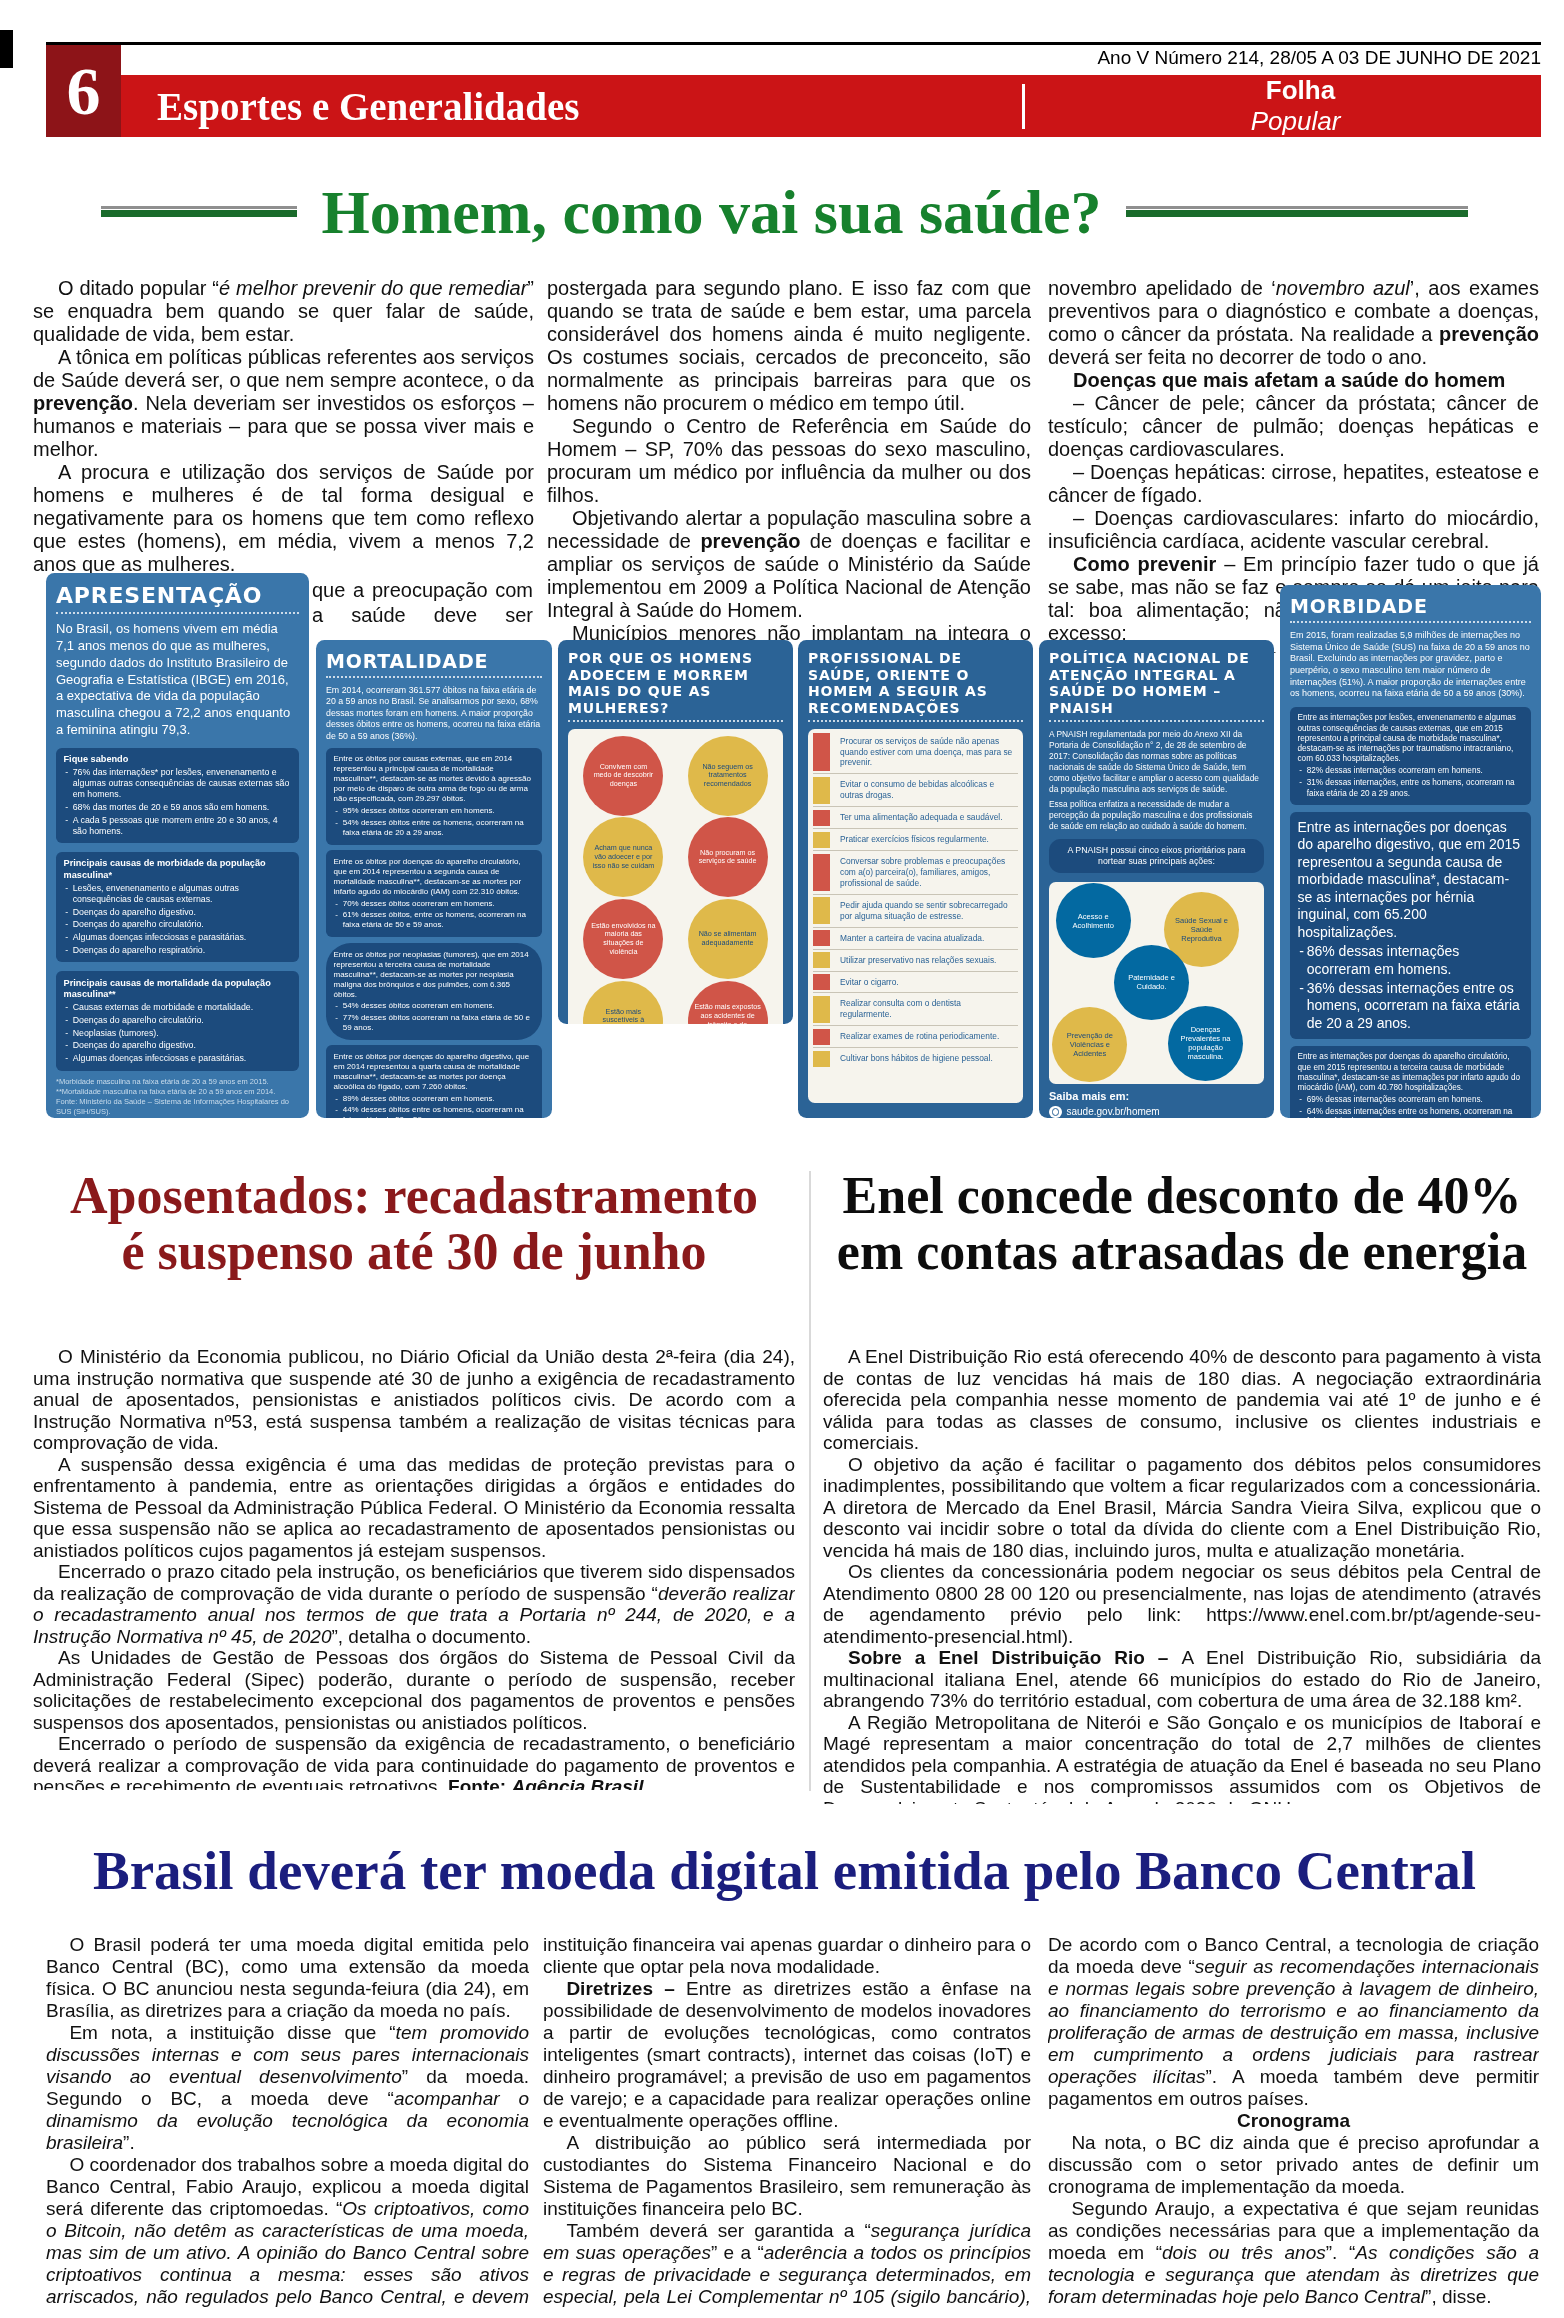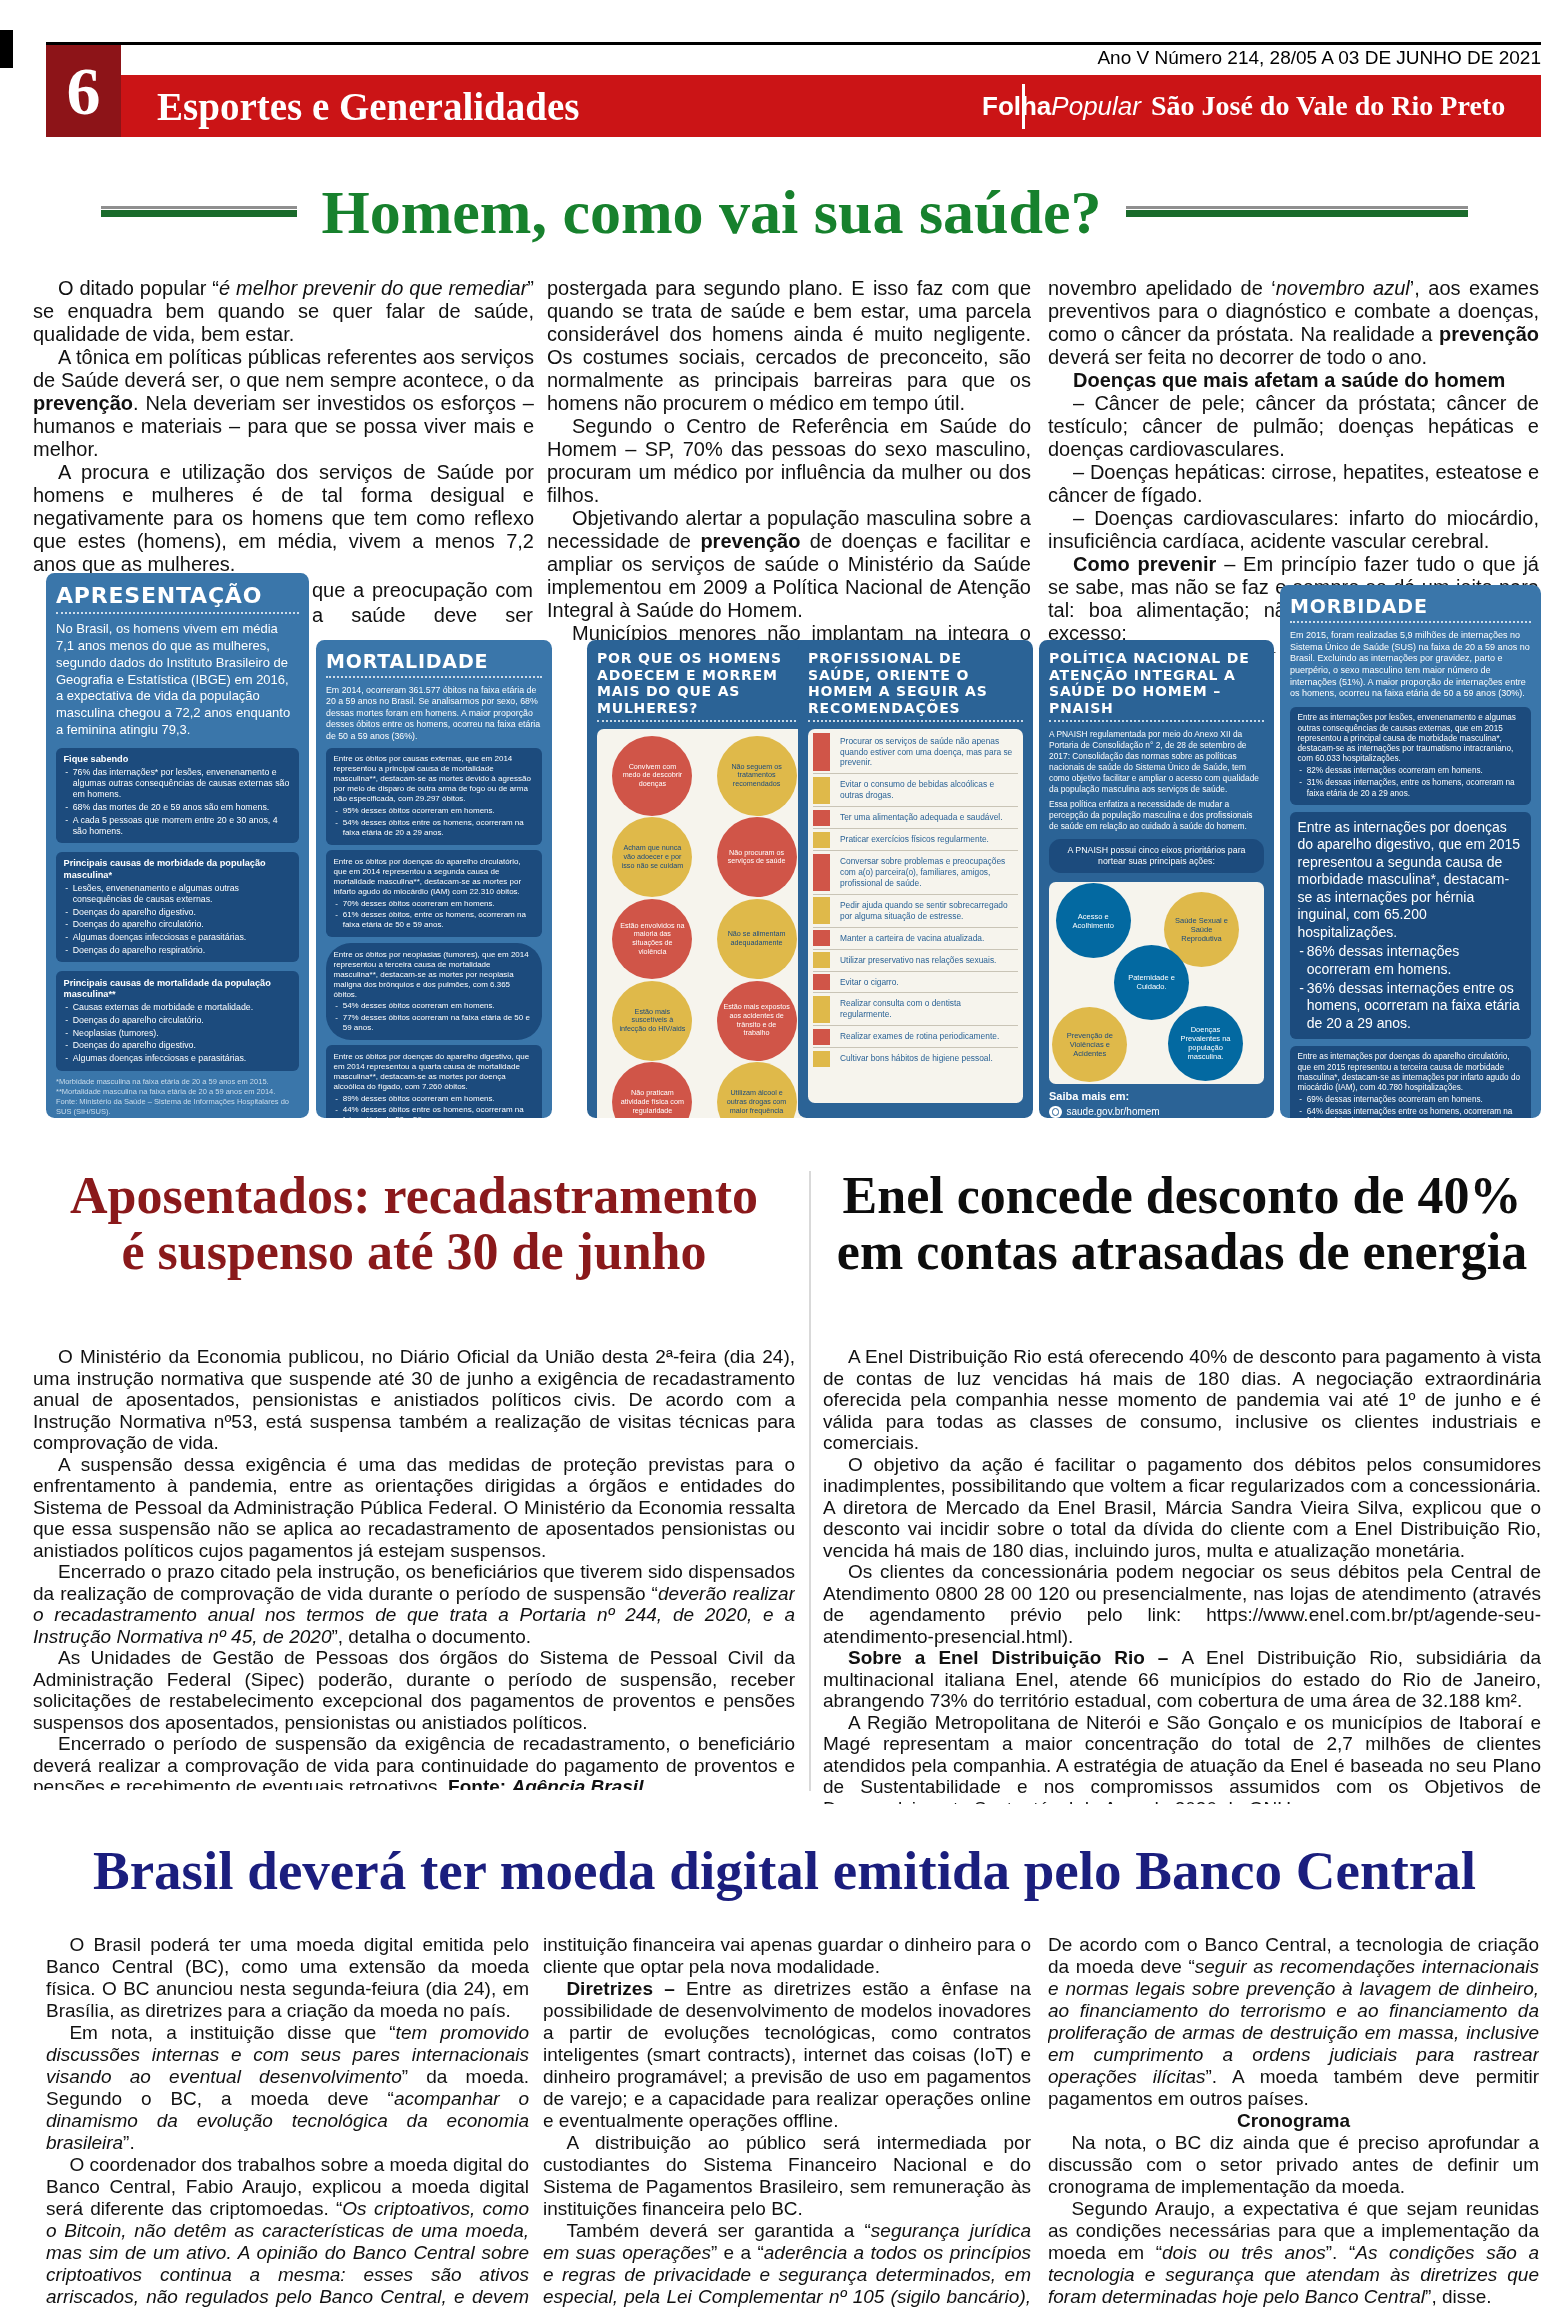--- a/index.html
+++ b/index.html
@@ -12,22 +12,22 @@
   .left-tab{left:0;top:30px;width:13.4px;height:38px;background:#000;}
   .edition{left:752px;top:45px;width:789px;height:25px;font-size:19px;line-height:25px;
            text-align:right;color:#000;}
   .red-bar{left:46px;top:75px;width:1495px;height:62px;background:#cb1416;}
   .pagenum-box{left:46px;top:45px;width:75px;height:92px;background:#8d1418;
                display:flex;align-items:center;justify-content:center;}
   .pagenum-box span{font-family:"Liberation Serif",serif;font-weight:bold;font-size:68px;color:#fff;}
   .section-title{left:157px;top:80px;width:835px;height:53px;font-family:"Liberation Serif",serif;
                  font-weight:bold;font-size:39px;line-height:53px;color:#fff;white-space:nowrap;}
   .bar-divider{left:1022px;top:84px;width:2.5px;height:45px;background:#fff;}
-  .brand{left:982px;top:75px;width:501px;height:62px;display:flex;align-items:center;
-         white-space:nowrap;color:#fff;}
+  .brand{left:1050px;top:75px;width:501px;height:62px;display:flex;align-items:center;
+         white-space:nowrap;color:#fff;flex-direction:column;}
   .brand .b1{font-weight:bold;font-size:26px;}
   .brand .b2{font-style:italic;font-size:26px;margin-right:10px;}
   .brand .b3{font-family:"Liberation Serif",serif;font-weight:bold;font-size:28px;}
 
   
   .main-head-row{left:33px;top:173px;width:1503px;height:77px;display:flex;align-items:center;
                  justify-content:center;gap:24px;}
   .green-rule{height:11px;background:linear-gradient(to bottom,#8f8f8f 0px,#8f8f8f 2.5px,#ffffff 2.5px,#ffffff 4.2px,#1a6b2b 4.2px,#1a6b2b 11px);}
   .gr-l{width:196px;} .gr-r{width:342px;}
   .main-headline{font-family:"Liberation Serif",serif;font-weight:bold;font-size:62px;
@@ -214,21 +214,21 @@
     <div class="dk-block" style="font-size:8px;margin-top:5.8px;">
       <div>Entre os óbitos por doenças do aparelho digestivo, que em 2014 representou a quarta causa de mortalidade masculina**, destacam-se as mortes por doença alcoólica do fígado, com 7.260 óbitos.</div>
       <div>
           <div class="bullet">89% desses óbitos ocorreram em homens.</div>
           <div class="bullet">44% desses óbitos entre os homens, ocorreram na faixa etária de 50 e 59 anos.</div>
         </div>
     </div>
 
   </div>
 
-  <div class="abs panel panel-md" style="left:558px;top:640px;width:235px;height:478px;margin-left:29px;">
+  <div class="abs panel panel-md" style="left:558px;top:640px;width:235px;height:384px;">
     <div class="ig-title small">POR QUE OS HOMENS ADOECEM E MORREM MAIS DO QUE AS MULHERES?</div>
     <div class="white-area porque-grid" style="height:396px;overflow:hidden;">
         <div class="circle">Convivem com medo de descobrir doenças</div>
         <div class="circle">Não seguem os tratamentos recomendados</div>
         <div class="circle">Acham que nunca vão adoecer e por isso não se cuidam</div>
         <div class="circle">Não procuram os serviços de saúde</div>
         <div class="circle">Estão envolvidos na maioria das situações de violência</div>
         <div class="circle">Não se alimentam adequadamente</div>
         <div class="circle">Estão mais suscetíveis à infecção do HIV/aids</div>
         <div class="circle">Estão mais expostos aos acidentes de trânsito e de trabalho</div>

